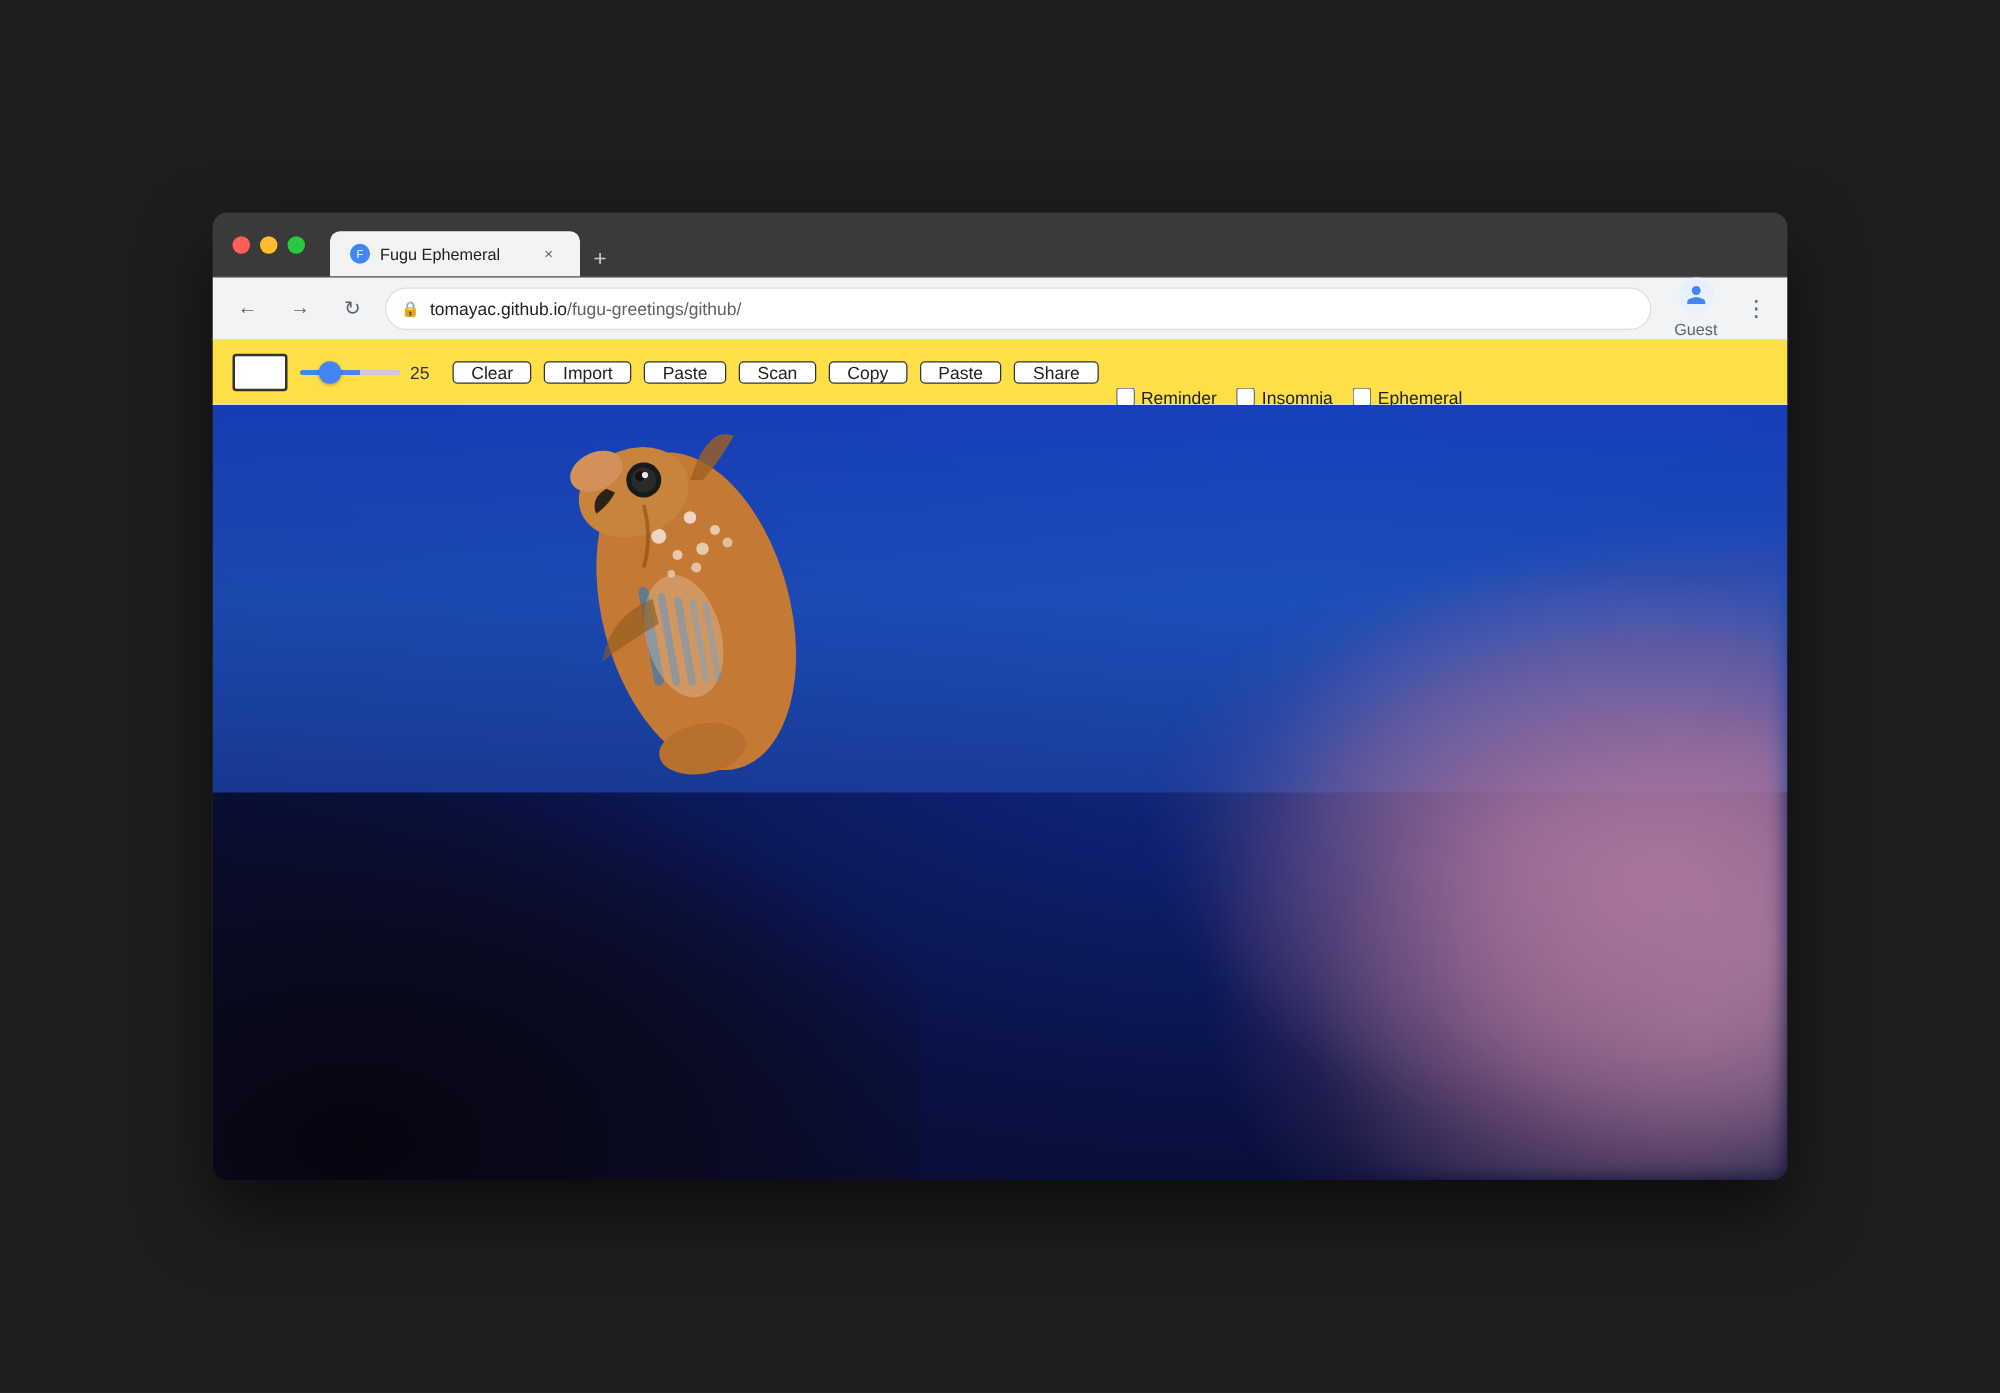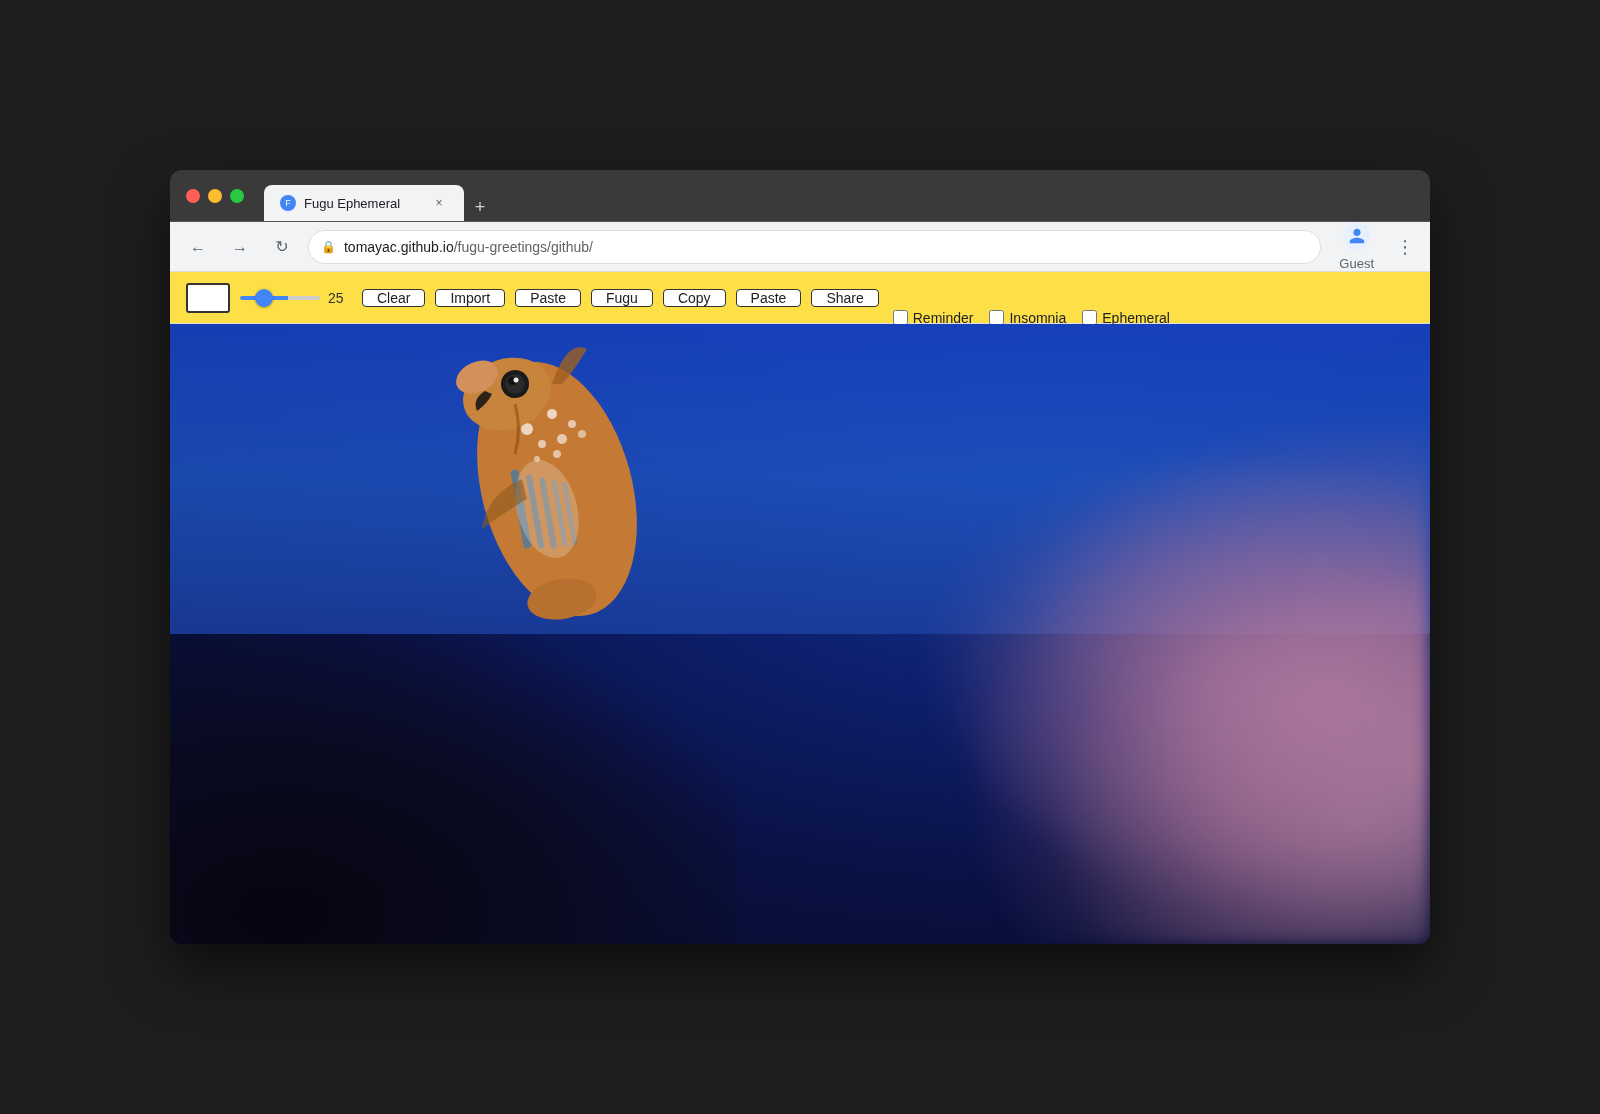--- a/index.html
+++ b/index.html
@@ -353,21 +353,21 @@
     <div class="color-preview"></div>
 
     <div class="slider-container">
       <input type="range" class="slider" min="1" max="100" value="25" style="">
       <span class="slider-value">25</span>
     </div>
 
     <button class="toolbar-btn">Clear</button>
     <button class="toolbar-btn">Import</button>
     <button class="toolbar-btn">Paste</button>
-    <button class="toolbar-btn">Fugu</button>
+    <button class="toolbar-btn">Scan</button>
     <button class="toolbar-btn">Copy</button>
     <button class="toolbar-btn">Paste</button>
     <button class="toolbar-btn">Share</button>
 
     <div class="checkbox-group">
       <label class="checkbox-item">
         <input type="checkbox" style="">
         <span>Reminder</span>
       </label>
       <label class="checkbox-item">

